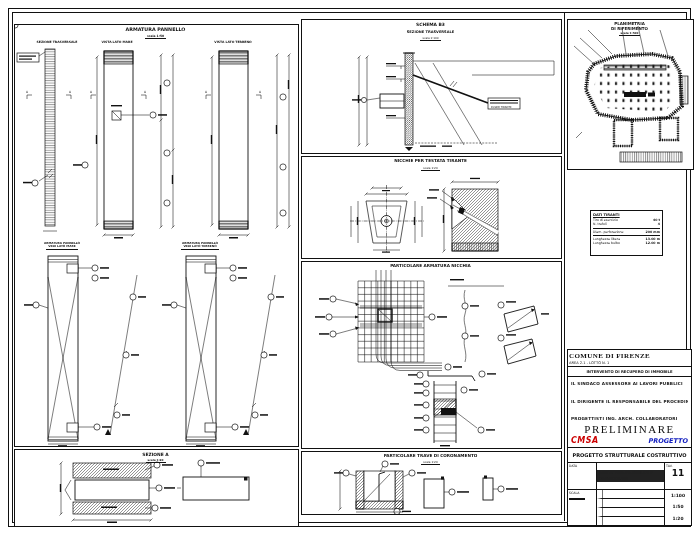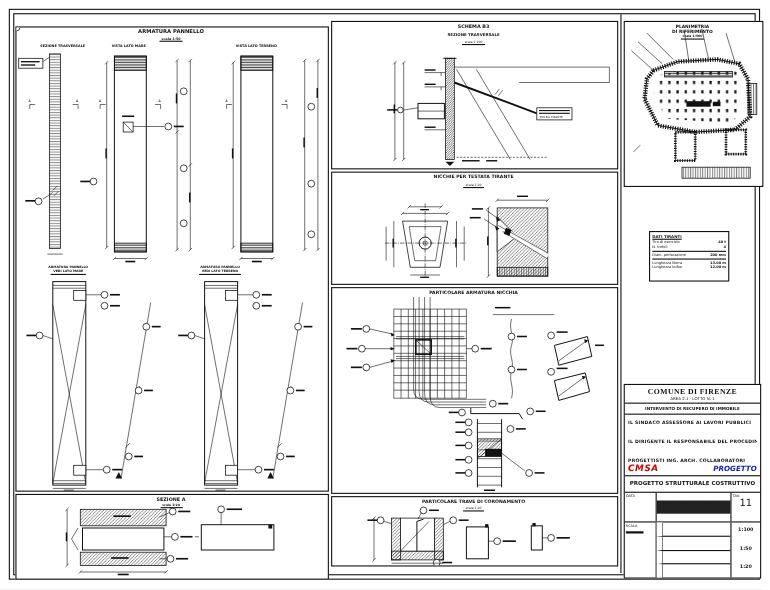--- a/index.html
+++ b/index.html
@@ -16,39 +16,39 @@
   .s8{stroke:#111;stroke-width:.9;fill:none;}
   .th{stroke:#111;stroke-width:1.7;fill:none;}
   .f{fill:#111;stroke:none;}
   .w{fill:#fff;stroke:#111;stroke-width:.7;}
   .p{stroke:#111;stroke-width:.7;}
   .dsh{stroke-dasharray:2 1.2;}
   .dd{stroke-dasharray:4 1 .8 1;}
   .txt{fill:#111;font-family:"DejaVu Sans",sans-serif;stroke:none;}
   
   .tb{position:absolute;left:567px;top:349px;width:125px;height:177px;border:1px solid #111;background:#fff;display:flex;flex-direction:column;box-sizing:border-box;}
-  .tb-r1{border-bottom:.6px solid #111;padding:2px 1px 1px;text-align:center;}
+  .tb-r1{border-bottom:.6px solid #111;padding:2px 1px 1px;}
   .tb-client{font-family:"Liberation Serif",serif;font-size:7px;font-weight:bold;letter-spacing:.4px;}
   .tb-sub{font-size:3.6px;margin-top:1px;}
   .tb-r2{border-bottom:.6px solid #111;padding:2px 1px;text-align:center;font-size:3.8px;font-weight:bold;}
   .tb-r3{flex:0 0 40px;padding:4px 3px 0;display:flex;flex-direction:column;justify-content:space-between;}
   .tb-r3 div{font-size:4.2px;font-weight:bold;letter-spacing:.2px;white-space:nowrap;overflow:hidden;}
   .tb-status{font-family:"Liberation Serif",serif;font-size:11px;letter-spacing:1.5px;text-align:center;padding:2px 0 1px;}
   .tb-logos{display:flex;justify-content:space-between;align-items:center;padding:0 3px 2px;border-bottom:.8px solid #111;}
   .logo-red{color:#cc0000;font-size:8px;font-weight:bold;font-style:italic;letter-spacing:.5px;}
   .logo-blue{color:#1420c0;font-size:6.5px;font-weight:bold;font-style:italic;}
   .tb-doc{border-bottom:.8px solid #111;text-align:center;font-size:5px;font-weight:bold;padding:4px 1px;}
   .tb-table{flex:1;display:flex;flex-direction:column;}
   .tbrow1{flex:0 0 26px;display:flex;border-bottom:.6px solid #111;}
   .c-date{flex:0 0 26px;border-right:.6px solid #111;font-size:3.2px;padding:1px;}
   .c-title{flex:1;border-right:.6px solid #111;display:flex;align-items:center;justify-content:center;}
   .bar-title{font-size:4px;font-weight:bold;background:#222;color:#222;line-height:1.4;padding:0 2px;}
   .c-tav{flex:0 0 26px;display:flex;flex-direction:column;align-items:center;}
   .c-tav .lab{font-size:3.2px;align-self:flex-start;padding:1px;}
-  .c-tav .num{font-size:9px;font-weight:normal;line-height:1;}
+  .c-tav .num{font-size:9px;font-weight:bold;line-height:1;}
   .tbrow2{flex:1;display:flex;}
   .c-scala{flex:0 0 26px;border-right:.6px solid #111;font-size:3.2px;padding:1px;}
   .mini-bar{display:block;width:16px;height:2px;background:#111;margin-top:3px;}
   .c-rev{flex:1;border-right:.6px solid #111;display:flex;flex-direction:column;}
   .c-rev div{flex:1;border-bottom:.5px solid #111;border-left:5px solid #fff;box-shadow:inset .6px 0 0 #111;}
   .c-rev div:last-child{border-bottom:none;}
   .c-scales{flex:0 0 26px;display:flex;flex-direction:column;justify-content:space-around;align-items:center;}
   .c-scales span{font-size:4.4px;font-weight:bold;line-height:1;}
   
   .legend{position:absolute;left:590px;top:210px;width:73px;height:46px;border:1px solid #111;background:#fff;box-sizing:border-box;padding:2px 2px 1px;}
@@ -553,20 +553,21 @@
     <div class="tb-r1">
       <div class="tb-client">COMUNE DI FIRENZE</div>
       <div class="tb-sub">AREA 2.1 - LOTTO N. 1</div>
     </div>
     <div class="tb-r2">INTERVENTO DI RECUPERO DI IMMOBILE</div>
     <div class="tb-r3">
       <div>IL SINDACO      ASSESSORE AI LAVORI PUBBLICI</div>
       <div>IL DIRIGENTE    IL RESPONSABILE DEL PROCEDIMENTO</div>
       <div>PROGETTISTI     ING.  ARCH.  COLLABORATORI</div>
     </div>
+    <div class="tb-status">PRELIMINARE</div>
     <div class="tb-logos">
       <span class="logo-red">CMSA</span>
       <span class="logo-blue">PROGETTO</span>
     </div>
     <div class="tb-doc">PROGETTO STRUTTURALE COSTRUTTIVO</div>
     <div class="tb-table">
       <div class="tbrow1">
         <div class="c-date"><span>DATA</span></div>
         <div class="c-title">
             <span class="bar-title">ARMATURA PANNELLO E PARTICOLARI</span>

